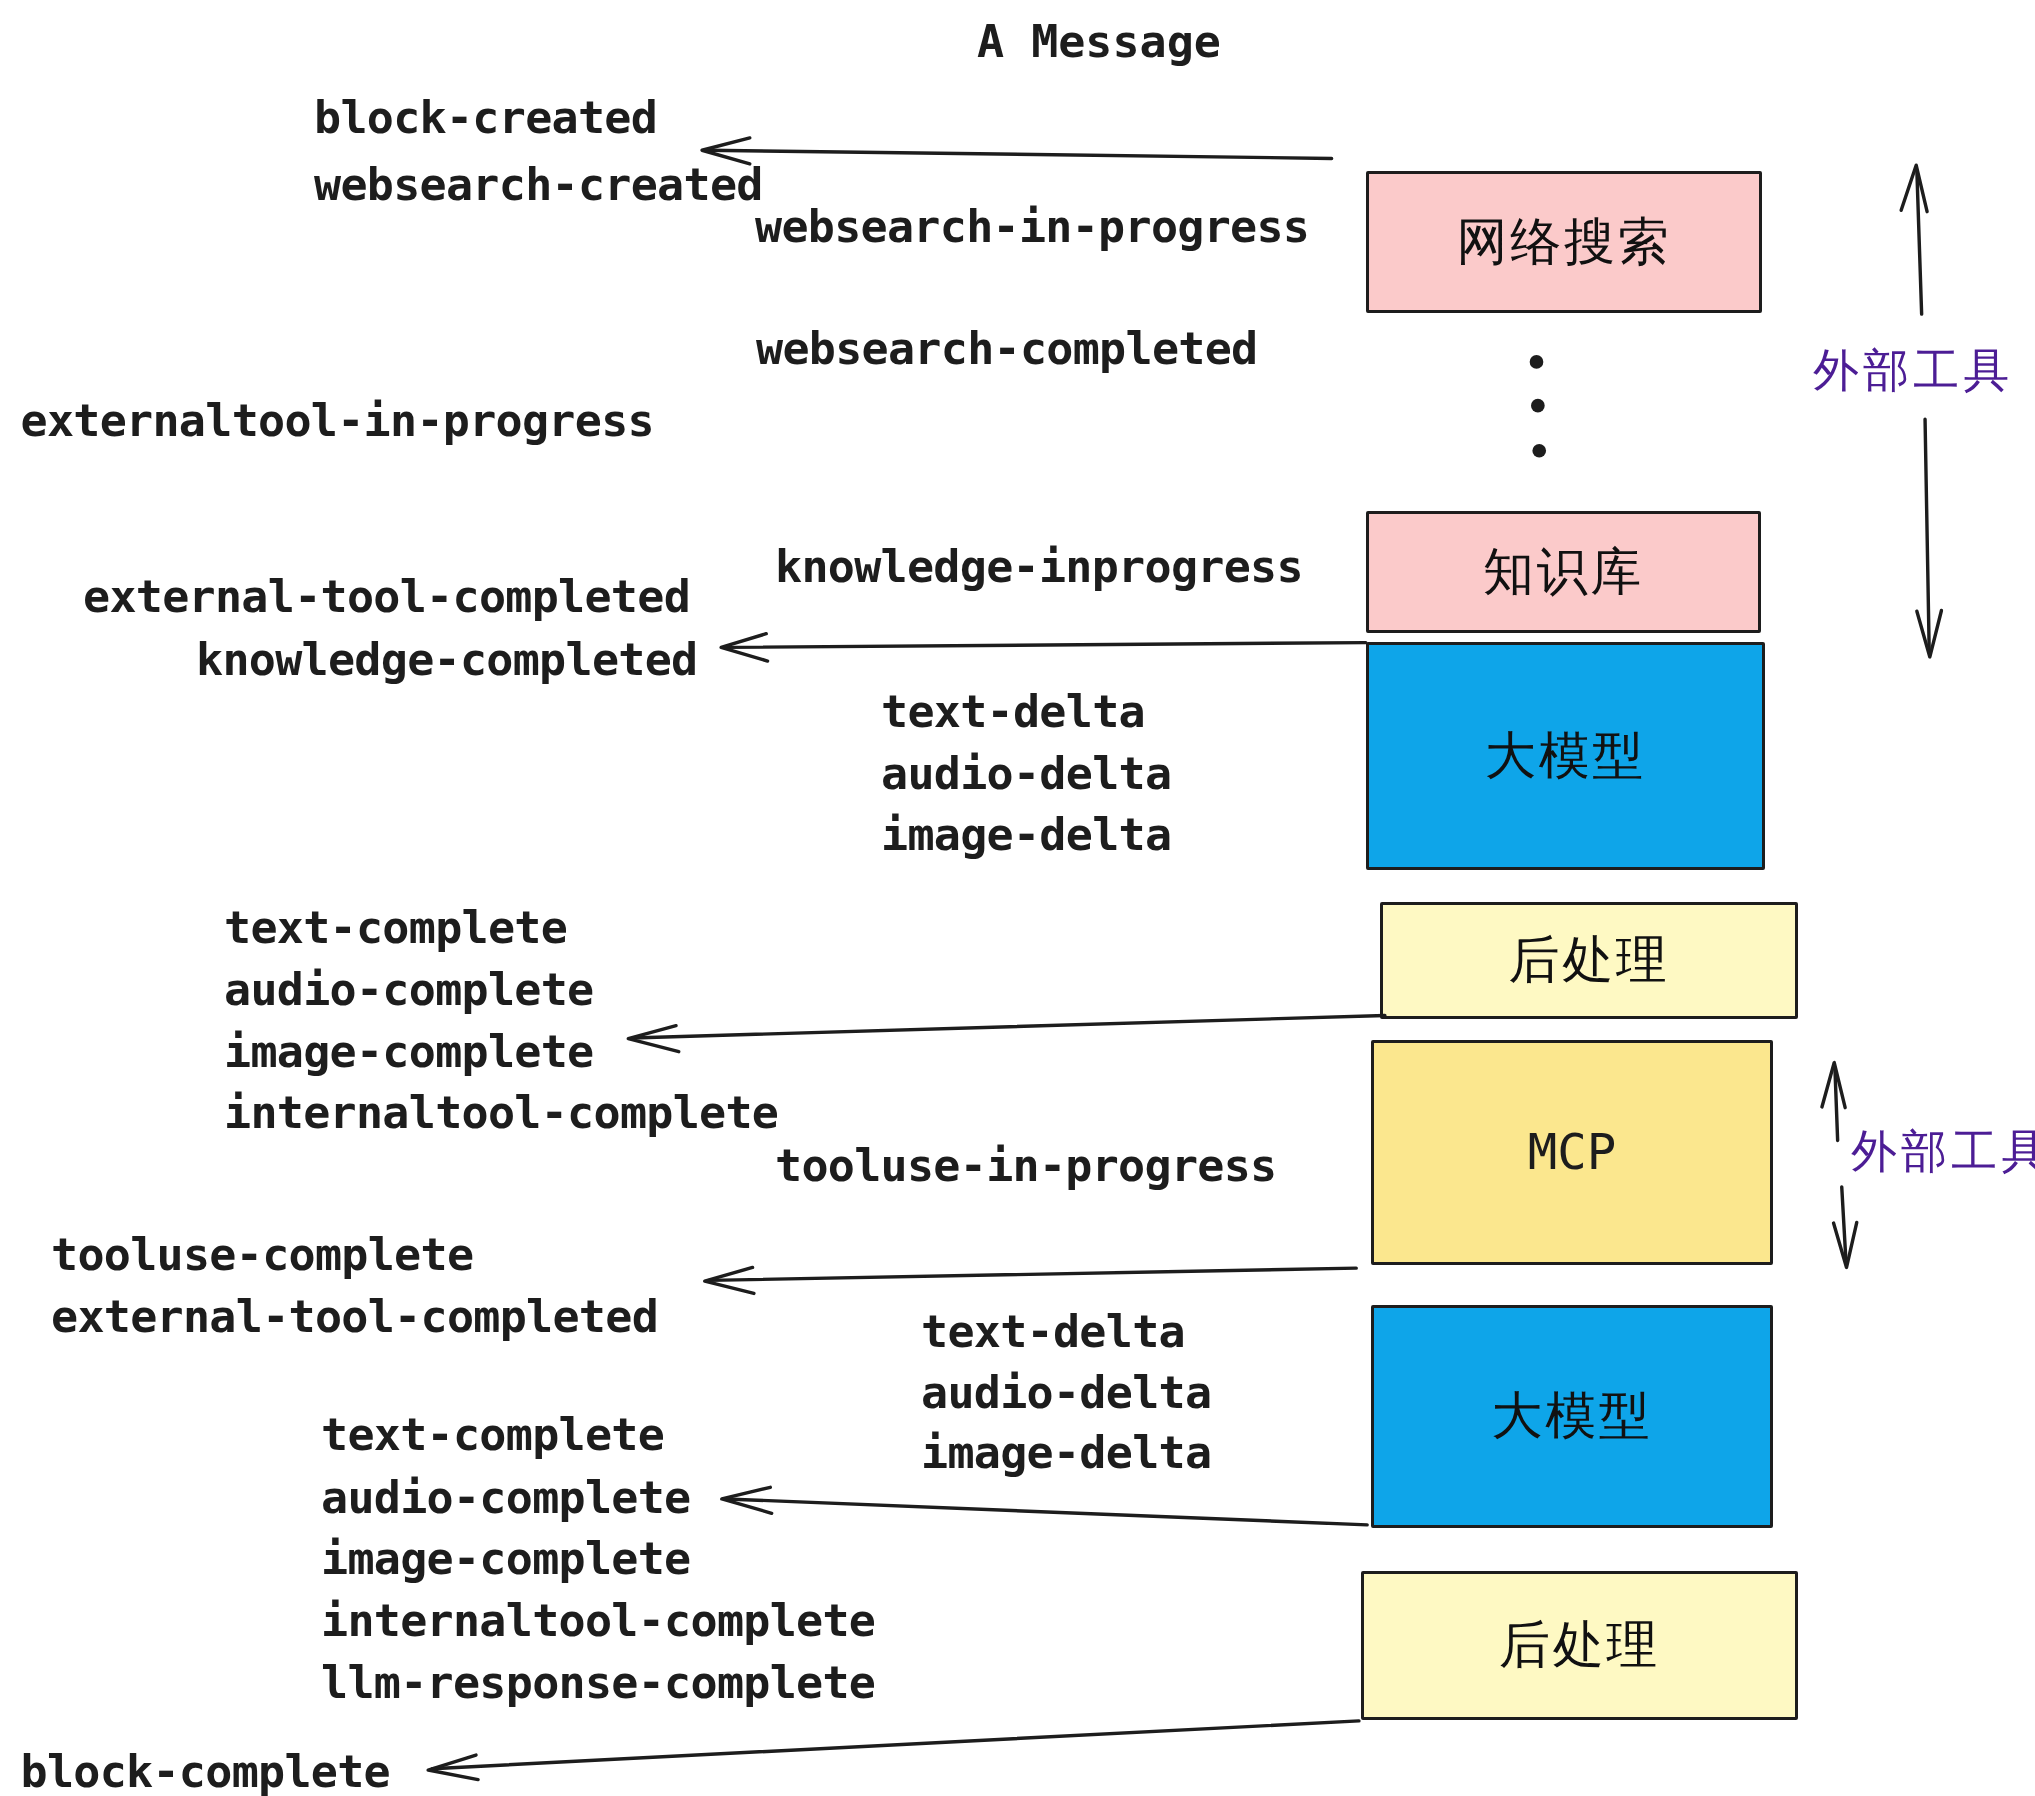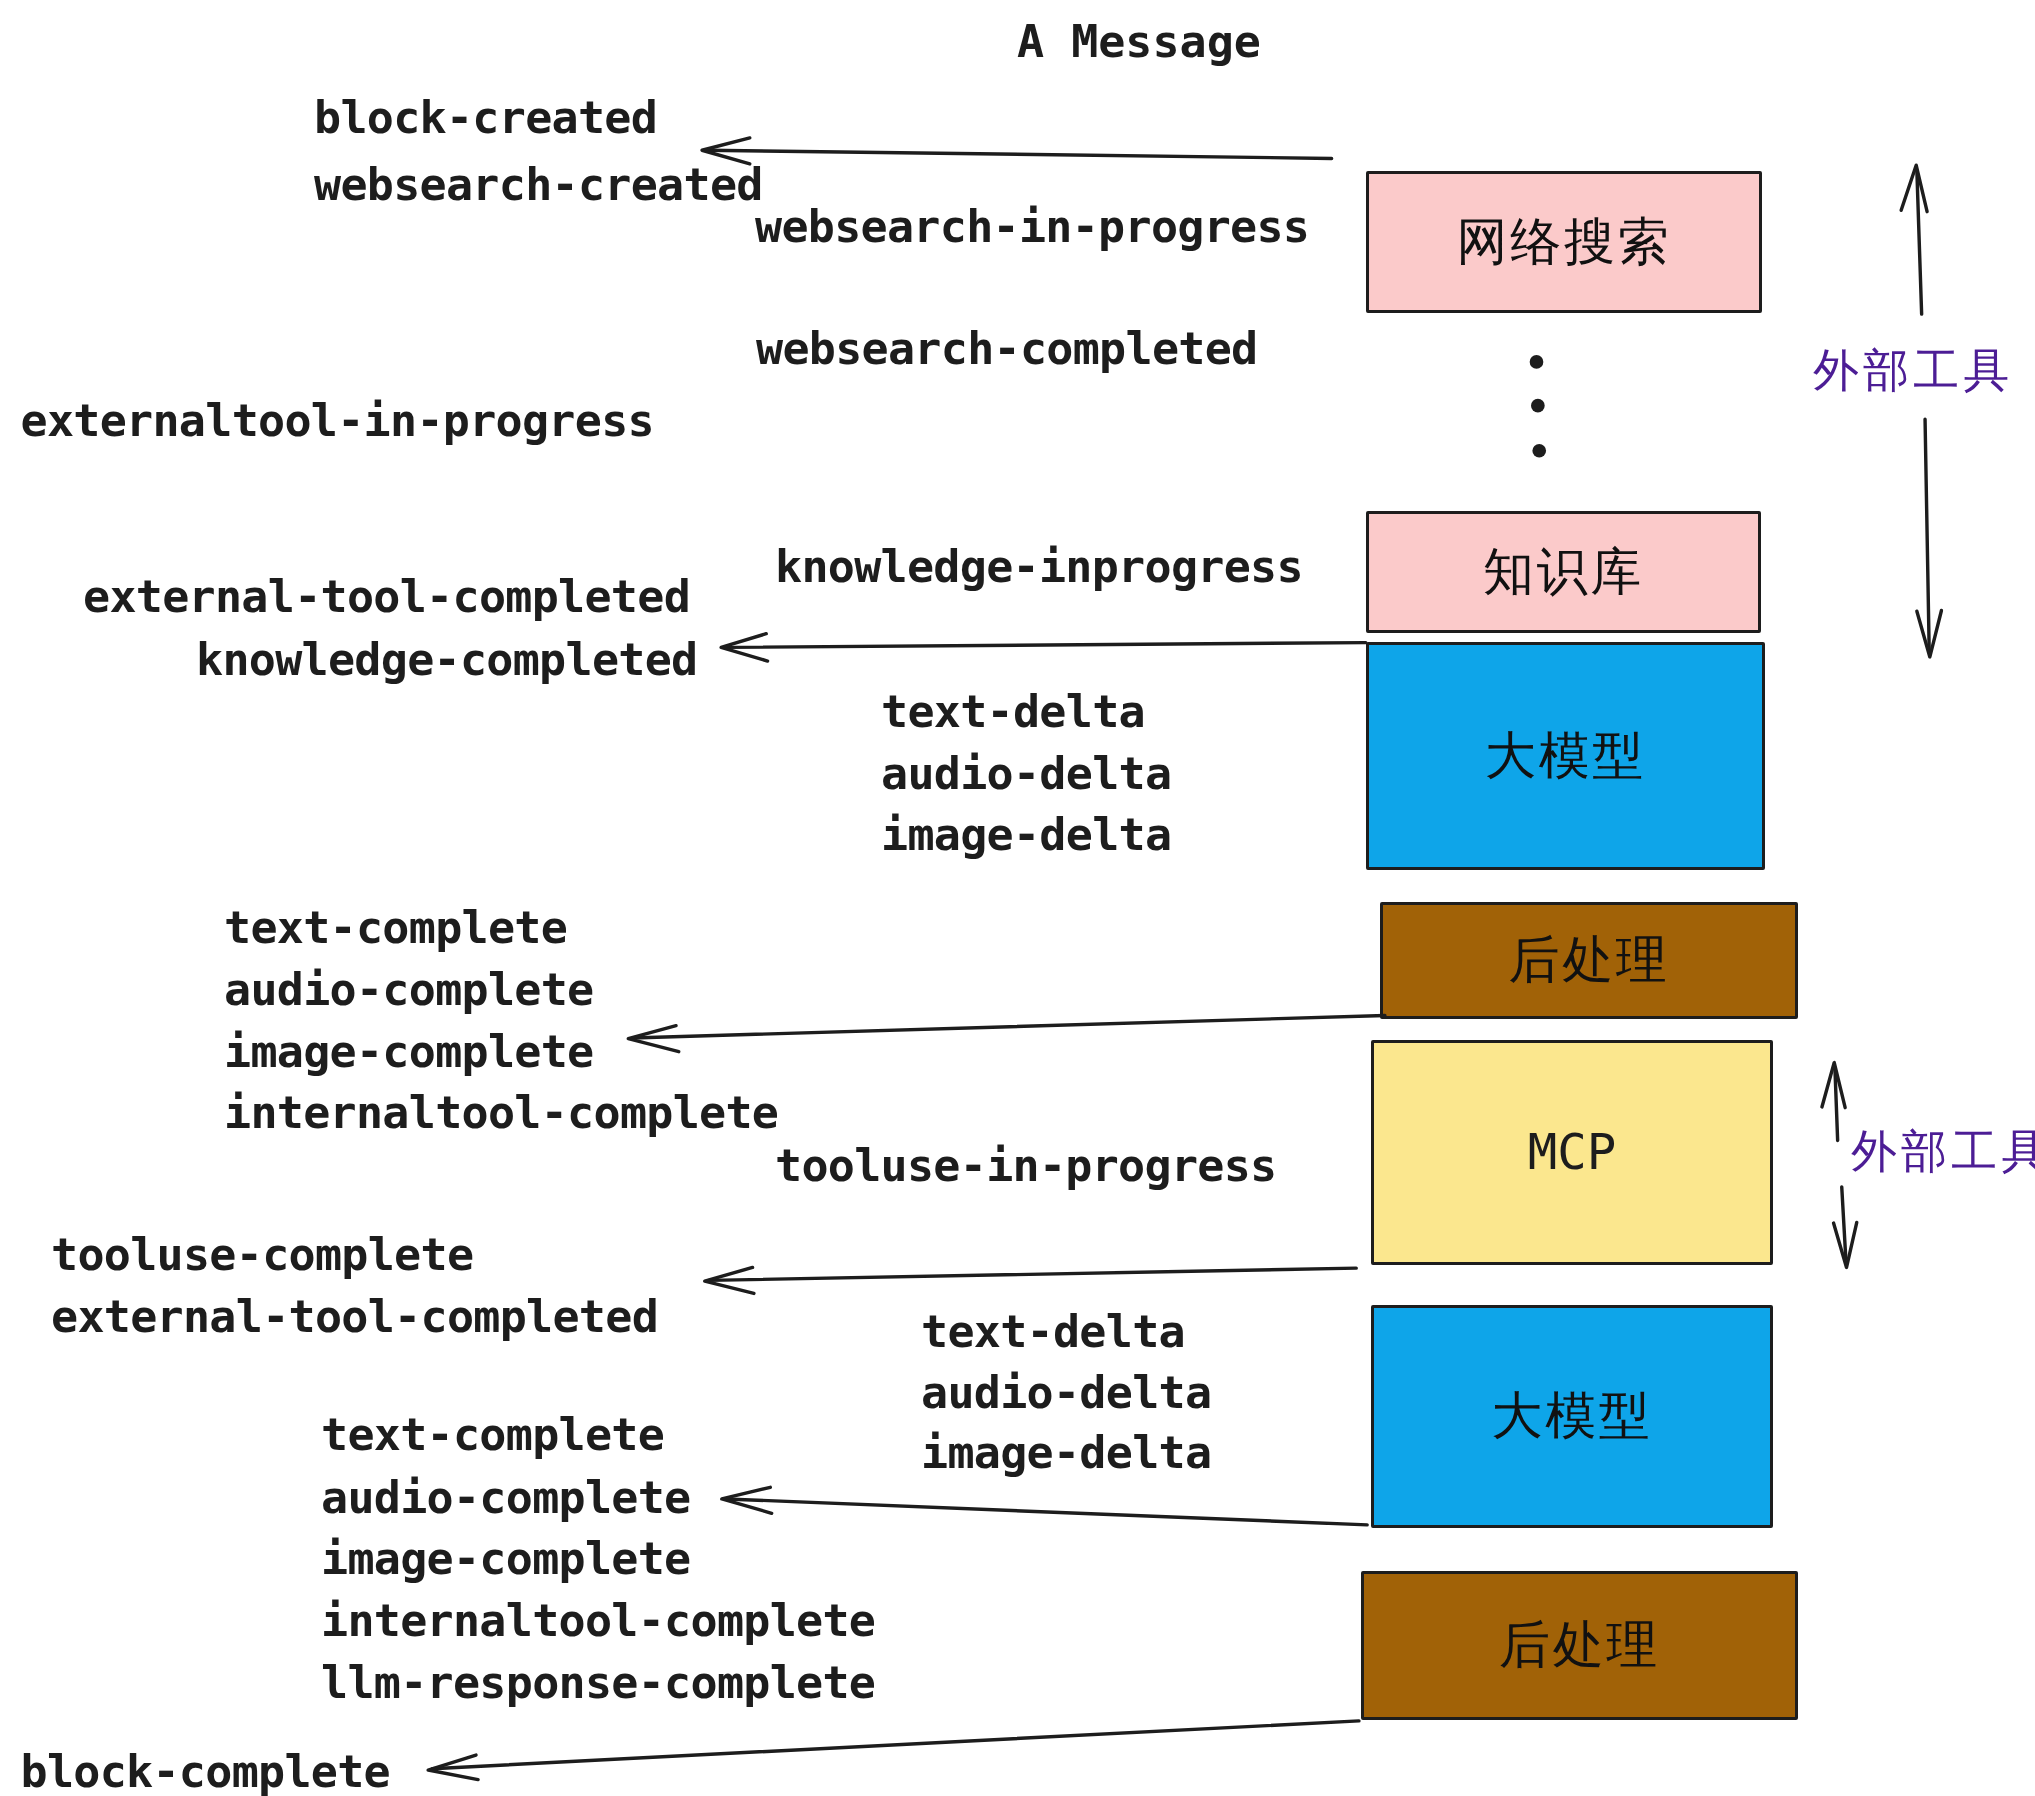--- a/index.html
+++ b/index.html
@@ -8,34 +8,34 @@
   .event{position:absolute;font-size:45px;line-height:1;font-weight:bold;color:#1d1d1d;
          white-space:nowrap;letter-spacing:-0.7px;}
   .title{position:absolute;font-size:45px;line-height:1;font-weight:bold;color:#1d1d1d;white-space:nowrap;}
   .box{position:absolute;border:3.4px solid #1d1d1d;border-radius:2px;display:flex;
        align-items:center;justify-content:center;box-sizing:border-box;}
   .box-label{font-family:"Liberation Sans", sans-serif;font-size:51px;color:#111;letter-spacing:2.7px;}
   .box-label-mono{font-family:"DejaVu Sans Mono", monospace;font-weight:normal;font-size:49px;color:#1d1d1d;}
   .pink{background:#fbcaca;}
   .green{background:#0ea5e9;}
   .yellow{background:#fbe78e;}
-  .white{background:#a16207;}
+  .white{background:#fef9c3;}
   .side-label{position:absolute;font-family:"Liberation Sans", sans-serif;font-size:46px;
               font-weight:normal;color:#4c1d95;white-space:nowrap;letter-spacing:4.1px;}
   svg.overlay{position:absolute;left:0;top:0;pointer-events:none;}
   svg.overlay line, svg.overlay polyline{stroke:#1d1d1d;stroke-width:5;fill:none;
               stroke-linecap:round;stroke-linejoin:round;}
   svg.overlay circle{fill:#1d1d1d;stroke:none;}
 </style>
 </head>
 <body>
 
 <div id="canvas">
 
-  <div class="title" style="left:977px;top:19px;margin-left:40px;">A Message</div>
+  <div class="title" style="left:977px;top:19px;">A Message</div>
 
   <div class="event" style="left:314px;top:95px;">block-created</div>
   <div class="event" style="left:314px;top:162px;">websearch-created</div>
   <div class="event" style="left:755px;top:204px;">websearch-in-progress</div>
   <div class="event" style="left:756px;top:286px;margin-top:40px;">websearch-completed</div>
   <div class="event" style="left:20.5px;top:398px;">externaltool-in-progress</div>
   <div class="event" style="left:83px;top:574px;">external-tool-completed</div>
   <div class="event" style="left:196px;top:637px;">knowledge-completed</div>
   <div class="event" style="left:775px;top:544px;">knowledge-inprogress</div>
   <div class="event" style="left:881px;top:689px;">text-delta</div>

